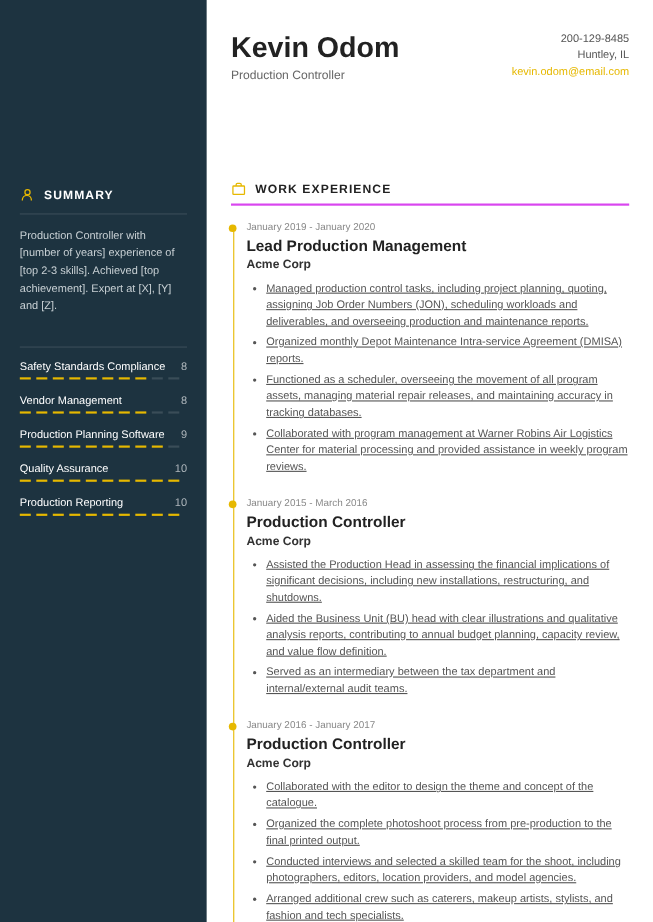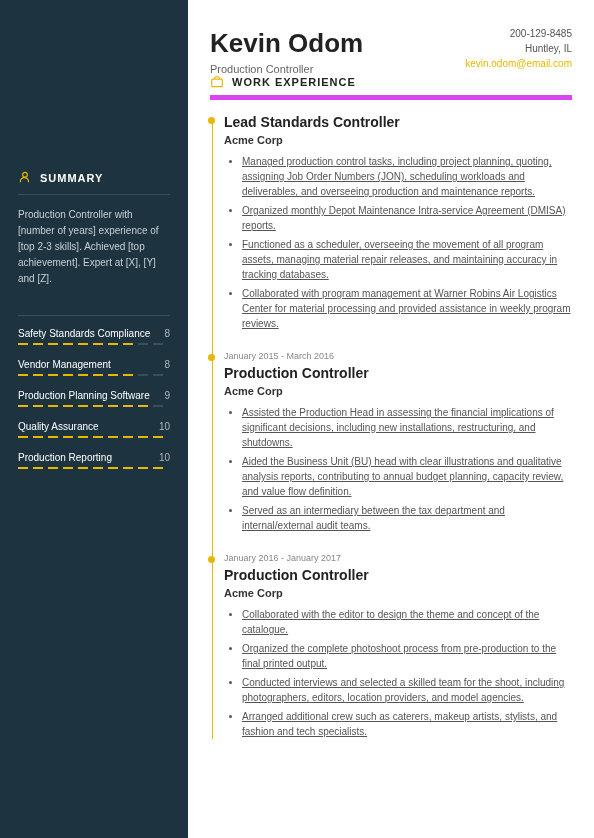--- a/index.html
+++ b/index.html
@@ -23,20 +23,22 @@
     padding: 170px 18px 18px 18px;
   }
   .main {
     flex: 1;
     padding: 28px 22px 20px 22px;
     background: #fff;
   }
   .header {
     display: flex;
     justify-content: space-between;
+    margin-bottom: 90px;
+    align-items: flex-end;
   }
   .name {
     font-size: 26px;
     font-weight: 700;
     color: #222;
     margin-bottom: 4px;
   }
   .title {
     font-size: 11px;
     color: #666;
@@ -51,21 +53,21 @@
   .section-header {
     display: flex;
     align-items: flex-end;
     gap: 8px;
     margin-bottom: 10px;
   }
   .section-header-main {
     display: flex;
     align-items: center;
     gap: 8px;
-    border-bottom: 5px solid #d946ef;
+    border-bottom: 2px solid #d946ef;
     padding-bottom: 6px;
     margin-bottom: 14px;
   }
   .section-icon {
     width: 14px;
     height: 14px;
     display: inline-flex;
     align-items: center;
     justify-content: center;
   }
@@ -301,21 +303,22 @@
         <svg width="14" height="14" viewBox="0 0 24 24" fill="none" stroke="#e6b800" stroke-width="2">
             <rect x="3" y="7" width="18" height="13" rx="1"></rect>
             <path d="M8 7V5a2 2 0 0 1 2-2h4a2 2 0 0 1 2 2v2"></path>
           </svg>
       </span>
       <span class="section-title">WORK EXPERIENCE</span>
     </div>
 
     <div class="timeline" id="jobs-container">
         <div class="job">
-          <div class="job-title">Lead Standards Controller</div>
+          <div class="job-dates">January 2019 - January 2020</div>
+          <div class="job-title">Lead Production Management</div>
           <div class="job-company">Acme Corp</div>
           <ul class="job-bullets">
             <li>Managed production control tasks, including project planning, quoting, assigning Job Order Numbers (JON), scheduling workloads and deliverables, and overseeing production and maintenance reports.</li>
             <li>Organized monthly Depot Maintenance Intra-service Agreement (DMISA) reports.</li>
             <li>Functioned as a scheduler, overseeing the movement of all program assets, managing material repair releases, and maintaining accuracy in tracking databases.</li>
             <li>Collaborated with program management at Warner Robins Air Logistics Center for material processing and provided assistance in weekly program reviews.</li>
           </ul>
         </div>
         <div class="job">
           <div class="job-dates">January 2015 - March 2016</div>

